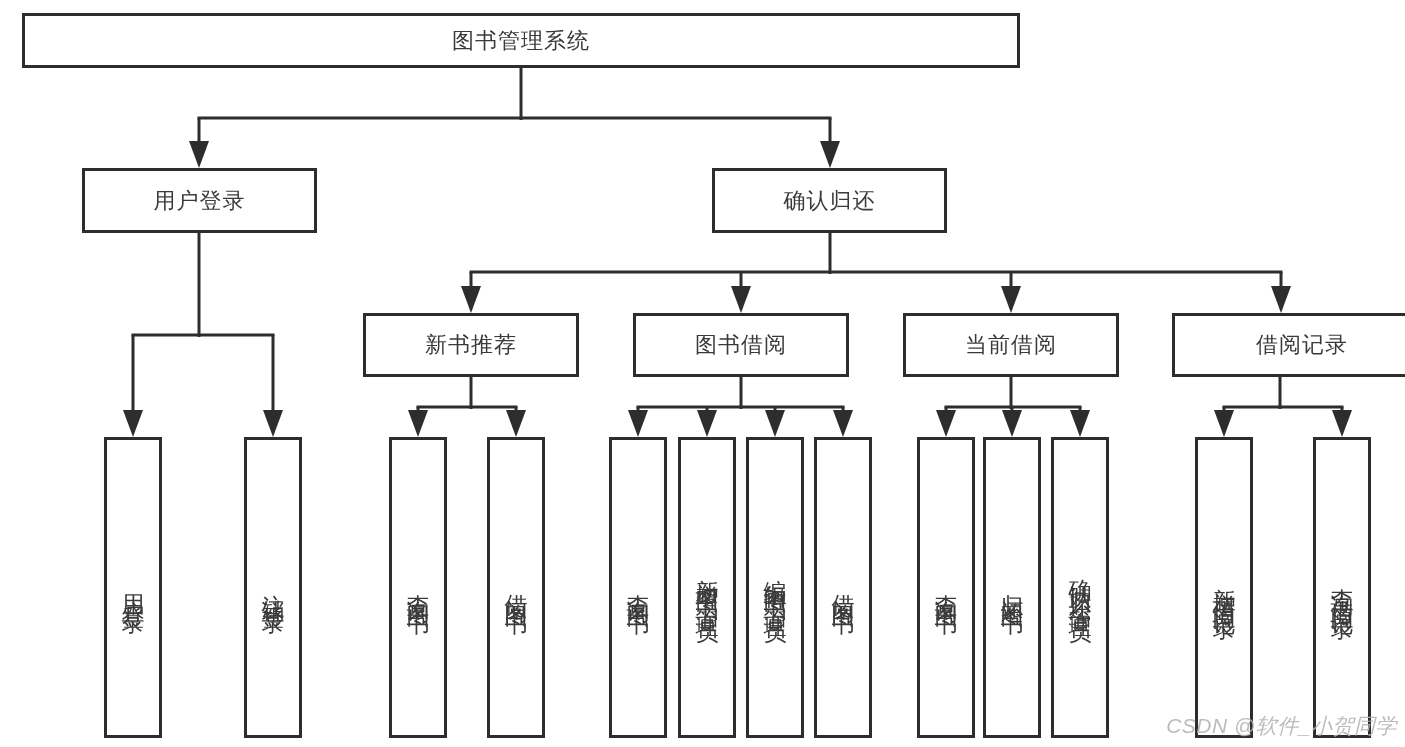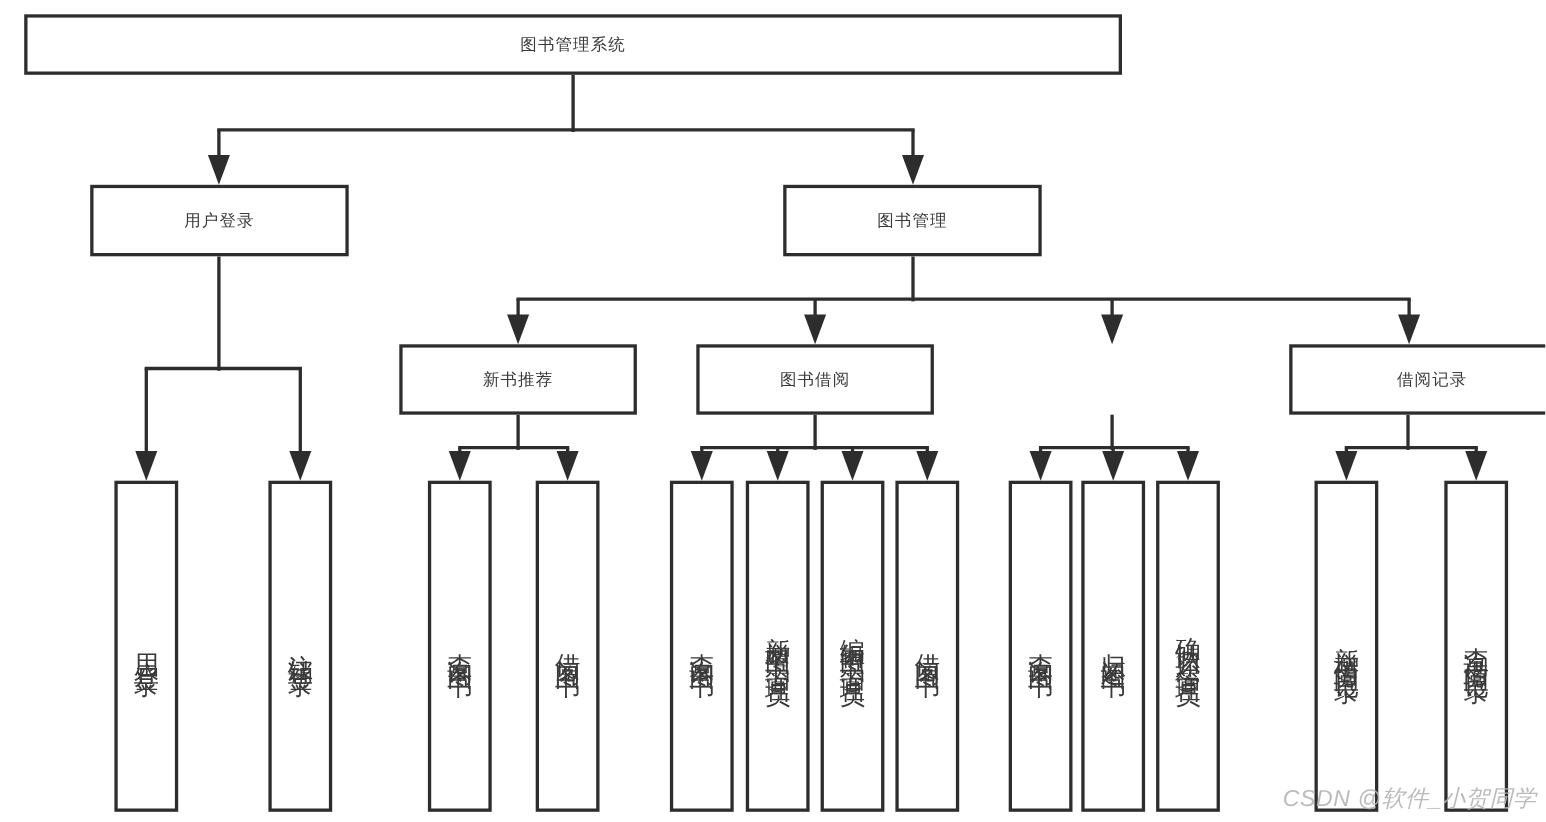--- a/index.html
+++ b/index.html
@@ -14,21 +14,21 @@
   #connectors{position:absolute;left:0;top:0;z-index:1;}
   .node{
     position:absolute;
     box-sizing:border-box;
     background:#ffffff;
     border:3px solid #2d2d2d;
     display:flex;
     align-items:center;
     justify-content:center;
     z-index:2;
-    font-size:15px;
+    font-size:22px;
     letter-spacing:1px;
     color:#3a3a3a;
   }
   .leaf{
     writing-mode:vertical-rl;
     text-orientation:mixed;
     font-size:23px;
     letter-spacing:6px;
     line-height:1;
   }
@@ -125,24 +125,25 @@
       <polygon points="1070,410 1090,410 1080,437" fill="#2d2d2d"></polygon>
       <line x1="1224" y1="407" x2="1224" y2="417" stroke="#2d2d2d" stroke-width="3"></line>
       <polygon points="1214,410 1234,410 1224,437" fill="#2d2d2d"></polygon>
       <line x1="1342" y1="407" x2="1342" y2="417" stroke="#2d2d2d" stroke-width="3"></line>
       <polygon points="1332,410 1352,410 1342,437" fill="#2d2d2d"></polygon>
     </svg>
 
   <div class="node" id="n-root">图书管理系统</div>
 
   <div class="node" id="n-user-login">用户登录</div>
-  <div class="node" id="n-book-mgmt">图书管理</div>
+  <div class="node" id="n-book-mgmt">确认归还</div>
 
   <div class="node" id="n-borrow">图书借阅</div>
   <div class="node" id="n-newbook">新书推荐</div>
+  <div class="node" id="n-current">当前借阅</div>
   <div class="node" id="n-records">借阅记录</div>
 
   <div class="node leaf" id="l-login">用户登录</div>
   <div class="node leaf" id="l-logout">注销登录</div>
 
   <div class="node leaf" id="l-nb-query">查询图书</div>
   <div class="node leaf" id="l-nb-borrow">借阅图书</div>
 
   <div class="node leaf" id="l-bb-query">查询图书</div>
   <div class="node leaf" id="l-bb-add">新增图书（管理员）</div>

